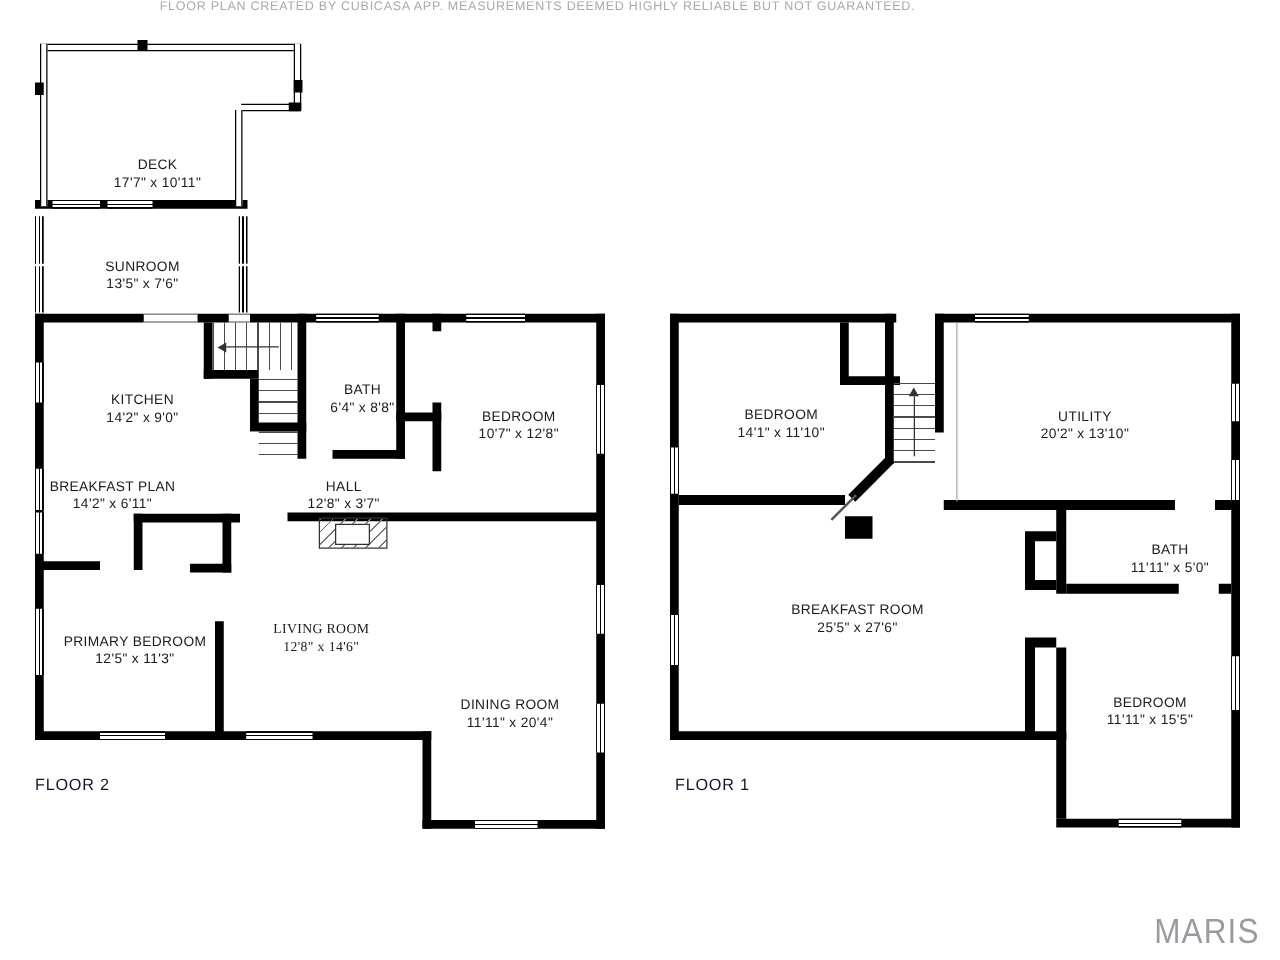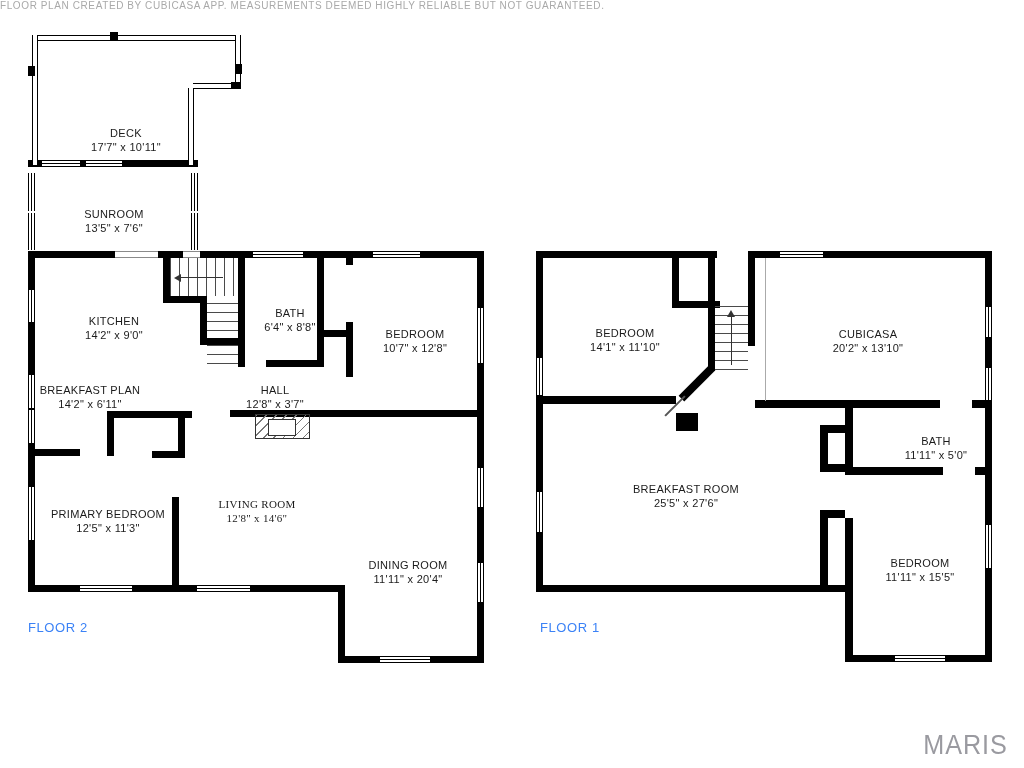--- a/index.html
+++ b/index.html
@@ -26,22 +26,22 @@
   .head-up{position:absolute;width:0;height:0;border-bottom:7px solid #333;
     border-left:4px solid transparent;border-right:4px solid transparent;}
   .chimney{position:absolute;box-sizing:border-box;border:1px solid #333;
     background:repeating-linear-gradient(135deg,#777 0,#777 1px,transparent 1px,transparent 7px);}
   .chimney-core{position:absolute;box-sizing:border-box;border:1px solid #333;background:#fff;}
   .diag{position:absolute;background:#000;}
   .diag-door{position:absolute;background:#555;}
   .thin-line{position:absolute;background:#aaa;}
   .room-label{position:absolute;transform:translate(-50%,-50%);text-align:center;
     color:#1b1b1b;font-size:11px;line-height:13.5px;letter-spacing:.3px;white-space:nowrap;}
-  .floor-label{position:absolute;font-size:13px;color:#3b82f6;letter-spacing:.6px;}
-  #disclaimer{position:absolute;left:0;top:735;width:860px;text-align:left;
+  .floor-label{position:absolute;font-size:13px;color:#0f172a;letter-spacing:.6px;}
+  #disclaimer{position:absolute;left:0;top:735;width:860px;text-align:center;
     font-size:10px;letter-spacing:.6px;color:#a9a9a9;}
   #brand{position:absolute;right:16px;top:729px;font-size:28px;color:#9a9aa0;
     letter-spacing:1px;transform:scaleX(.9);transform-origin:right center;}
 </style>
 </head>
 <body>
 
 <div id="page">
   <div id="plan">
       <div class="wall" style="left: 28px; top: 160px; width: 170px; height: 7px;"></div>
@@ -178,21 +178,21 @@
       </div>
       <div class="room-label" style="left: 408px; top: 540px; margin-top: 32px;">
         <div>DINING ROOM</div>
         <div>11'11" x 20'4"</div>
       </div>
       <div class="room-label" style="left: 625px; top: 340px;">
         <div>BEDROOM</div>
         <div>14'1" x 11'10"</div>
       </div>
       <div class="room-label" style="left: 868px; top: 341px;">
-        <div>CUBICASA</div>
+        <div>UTILITY</div>
         <div>20'2" x 13'10"</div>
       </div>
       <div class="room-label" style="left: 686px; top: 496px;">
         <div>BREAKFAST ROOM</div>
         <div>25'5" x 27'6"</div>
       </div>
       <div class="room-label" style="left: 936px; top: 448px;">
         <div>BATH</div>
         <div>11'11" x 5'0"</div>
       </div>

